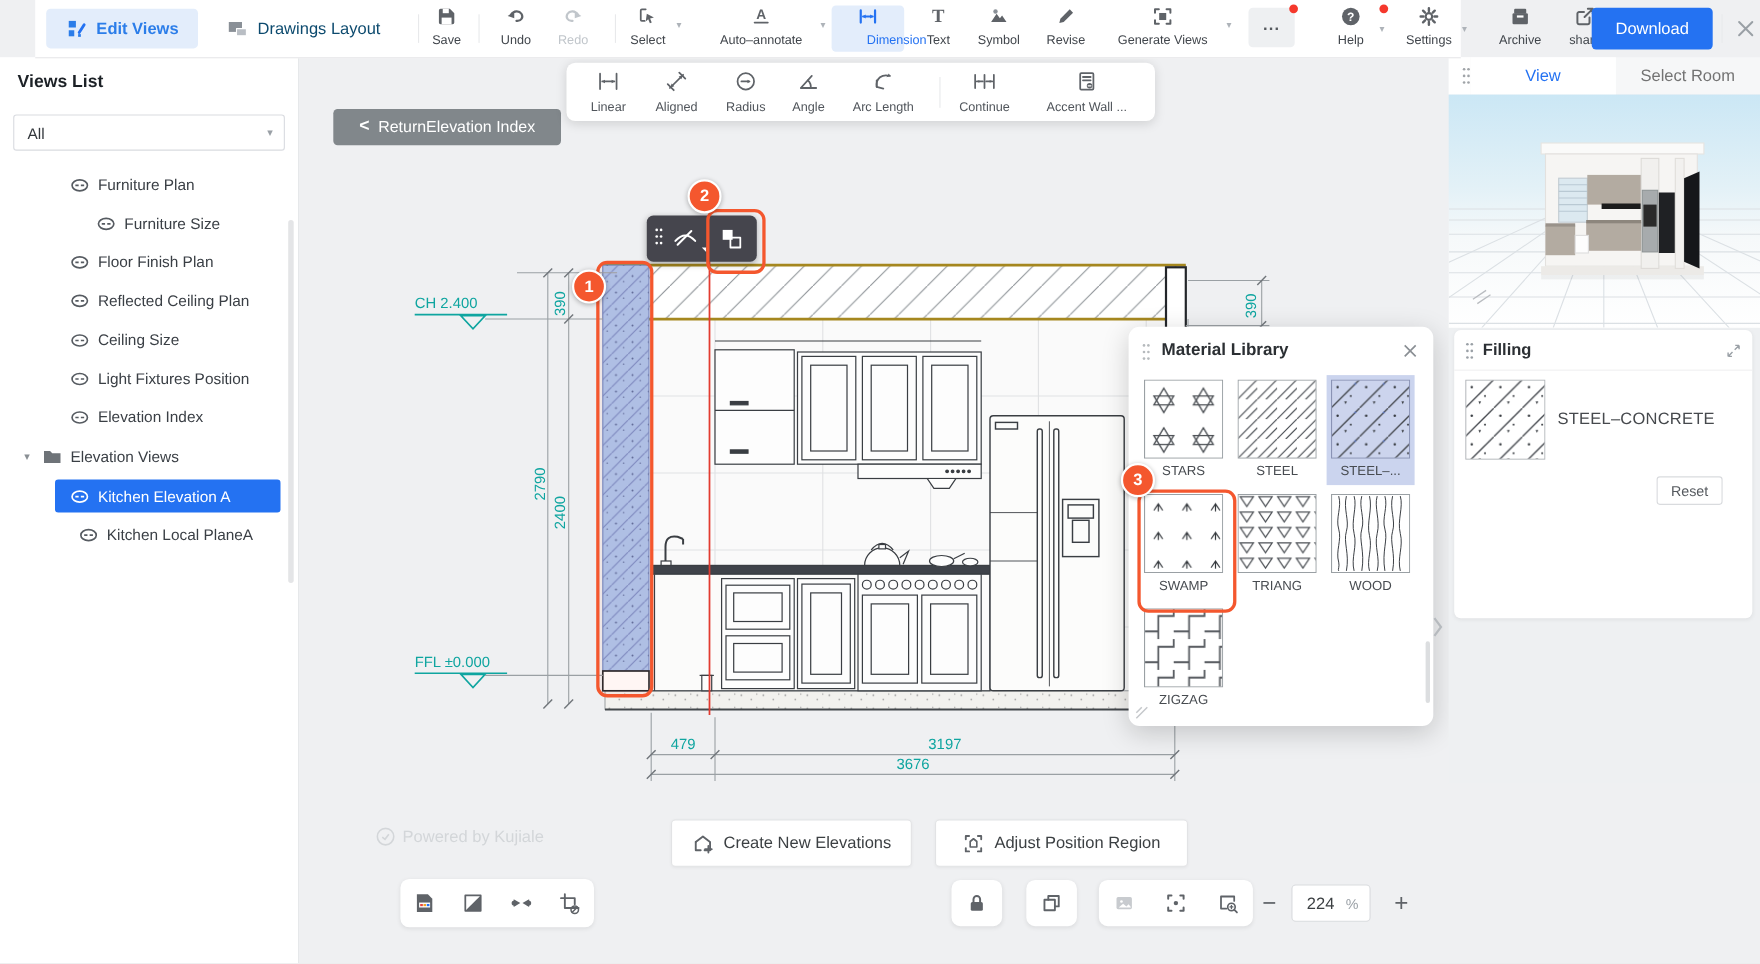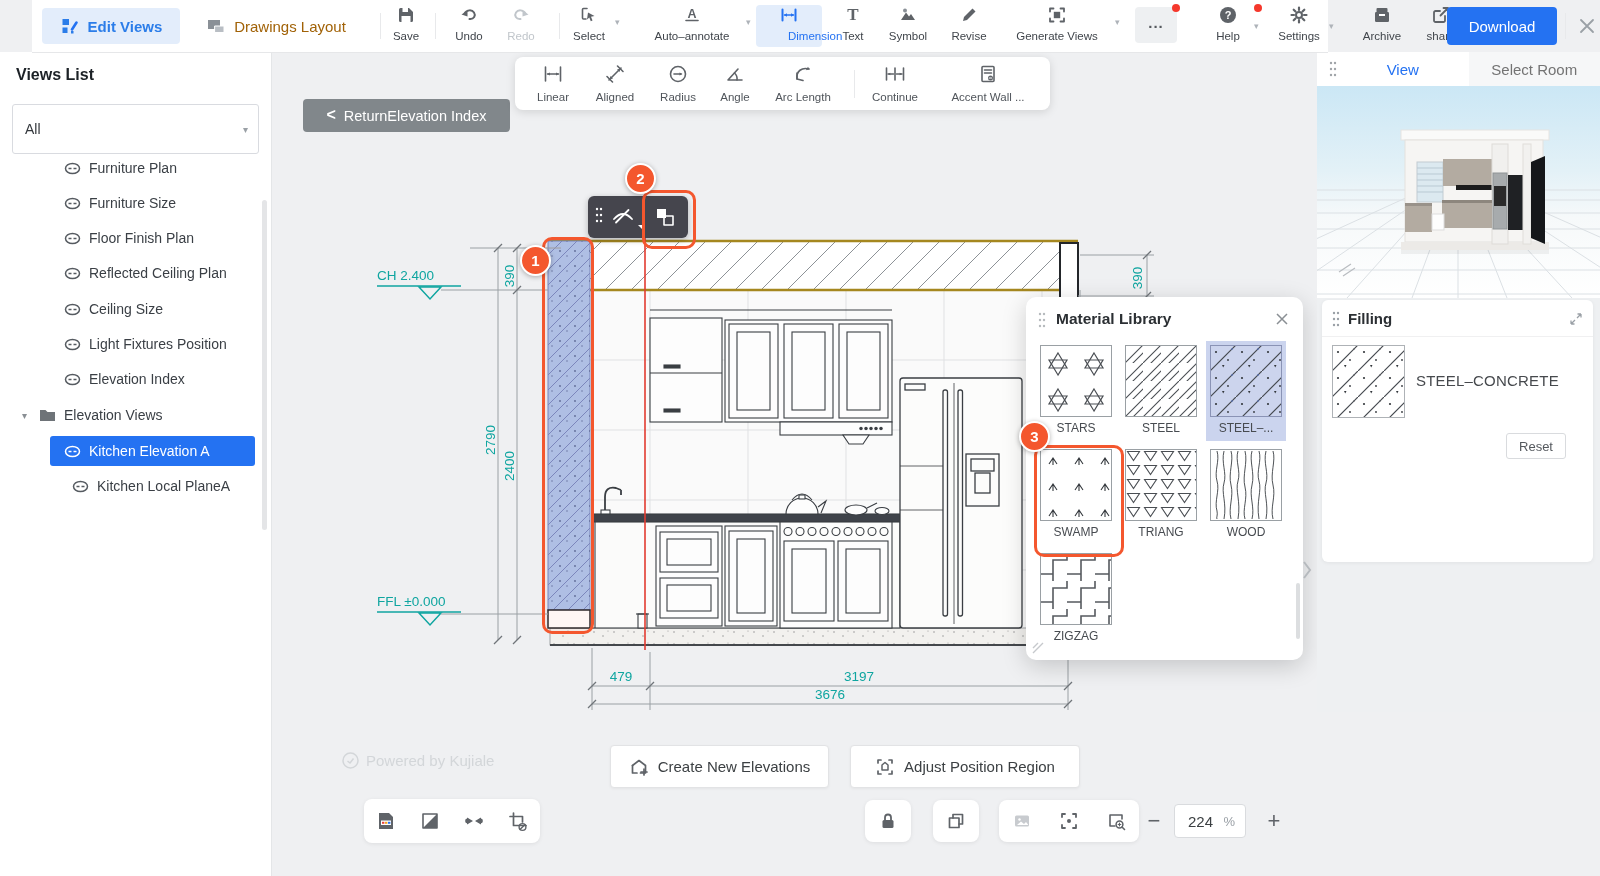--- a/index.html
+++ b/index.html
@@ -20,21 +20,21 @@
   svg.i.blue{stroke:#2472f2;}
   svg.i.white{stroke:#fff;}
   .pill-btn{position:absolute;display:flex;align-items:center;justify-content:center;gap:8px;border-radius:4px;cursor:pointer;}
   
   .dim-toolbar{position:absolute;left:515px;top:57px;width:535px;height:53px;background:#fff;border-radius:8px;box-shadow:0 2px 10px rgba(0,0,0,.13);z-index:55;}
   .dt-item{position:absolute;top:6px;width:76px;text-align:center;cursor:pointer;}
   .dt-item .lbl{display:block;font-size:11.5px;color:#50555b;margin-top:2px;white-space:nowrap;}
   
   .sidebar{position:absolute;left:0;top:52px;width:271px;height:824px;background:#fff;border-right:1px solid #e4e6e8;z-index:40;}
   .sb-title{position:absolute;left:16px;top:14px;font-size:16px;font-weight:bold;color:#1c2126;}
-  .sb-select{position:absolute;left:12px;top:52px;width:247px;height:50px;border:1px solid #d9dbe0;border-radius:3px;background:#fff;box-sizing:border-box;display:flex;align-items:center;cursor:pointer;}
+  .sb-select{position:absolute;left:12px;top:52px;width:247px;height:33px;border:1px solid #d9dbe0;border-radius:3px;background:#fff;box-sizing:border-box;display:flex;align-items:center;cursor:pointer;}
   .sb-select .val{margin-left:12px;font-size:14px;color:#33373c;flex:1;}
   .sb-select .car{margin-right:10px;font-size:10px;color:#9aa0a6;}
   .sb-item{position:absolute;left:0;width:260px;height:30px;display:flex;align-items:center;cursor:pointer;font-size:14px;color:#3a3f45;}
   .sb-item .lk{margin-left:64px;margin-right:8px;flex:0 0 auto;display:flex;}
   .sb-sel{position:absolute;left:50px;width:205px;height:30px;background:#2472f2;border-radius:3px;display:flex;align-items:center;color:#fff;font-size:14px;cursor:pointer;}
   .sb-sel .lk{margin-left:14px;margin-right:8px;display:flex;}
   .sb-scroll{position:absolute;right:4px;top:148px;width:5px;height:330px;background:#e4e5e7;border-radius:3px;}
   
   .canvas{position:absolute;left:271px;top:52px;width:1046px;height:824px;background:#eff0f2;z-index:10;}
   .back-btn{position:absolute;left:32px;top:47px;width:207px;height:33px;background:rgba(122,127,132,.94);border-radius:4px;display:flex;align-items:center;justify-content:center;gap:8px;color:#fff;cursor:pointer;z-index:20;}
@@ -84,21 +84,21 @@
           <path d="M12,13.5 L16.5,6.5" stroke-width="2.6"></path>
           <rect x="11" y="15" width="2.5" height="2.5" fill="#2b7de9" stroke="none"></rect>
         </svg>
       <span style="color:#2b7de9;font-size:15px;font-weight:600;">Edit Views</span>
     </div>
     <div class="pill-btn" style="left:158px;top:8px;width:172px;height:36px;">
       <svg class="i" width="20" height="20" viewBox="0 0 20 20">
           <rect x="2" y="4" width="12" height="9" fill="#8a9097" stroke="none"></rect>
           <rect x="9" y="10" width="9" height="6.5" fill="#b9bec4" stroke="#fff" stroke-width="1"></rect>
         </svg>
-      <span style="color:#a16207;font-size:15px;">Drawings Layout</span>
+      <span style="color:#0c4a6e;font-size:15px;">Drawings Layout</span>
     </div>
     <div class="tb-div" style="left:348px;"></div>
 
     <div class="tb-item" style="left:342px;">
       <svg class="i" width="20" height="20" viewBox="0 0 20 20">
           <path d="M3,4.5 a1.5,1.5 0 0 1 1.5,-1.5 H13 L17,7 V15.5 a1.5,1.5 0 0 1 -1.5,1.5 H4.5 A1.5,1.5 0 0 1 3,15.5 Z" fill="#5f6368" stroke="none"></path>
           <rect x="6.5" y="3" width="5.5" height="4" fill="#fff" stroke="none"></rect>
           <rect x="5.5" y="11" width="9" height="6" fill="#fff" stroke="none"></rect>
         </svg>
       <span class="lbl">Save</span>
@@ -291,21 +291,21 @@
 
     <div class="sb-item" style="top:101px;">
         <span class="lk">
           <svg width="17" height="13" viewBox="0 0 17 13">
             <ellipse cx="8.5" cy="6.5" rx="7" ry="5" fill="none" stroke="#565b61" stroke-width="1.5"></ellipse>
             <path d="M4.5,6.5 H7.5 M9.5,6.5 H12.5" stroke="#565b61" stroke-width="1.5" fill="none"></path>
           </svg>
         </span>
         <span>Furniture Plan</span>
       </div>
-    <div class="sb-item" style="top:136px;">
+    <div class="sb-item" style="top:136px;padding-left:24px;">
         <span class="lk">
           <svg width="17" height="13" viewBox="0 0 17 13">
             <ellipse cx="8.5" cy="6.5" rx="7" ry="5" fill="none" stroke="#565b61" stroke-width="1.5"></ellipse>
             <path d="M4.5,6.5 H7.5 M9.5,6.5 H12.5" stroke="#565b61" stroke-width="1.5" fill="none"></path>
           </svg>
         </span>
         <span>Furniture Size</span>
       </div>
     <div class="sb-item" style="top:171px;">
         <span class="lk">

